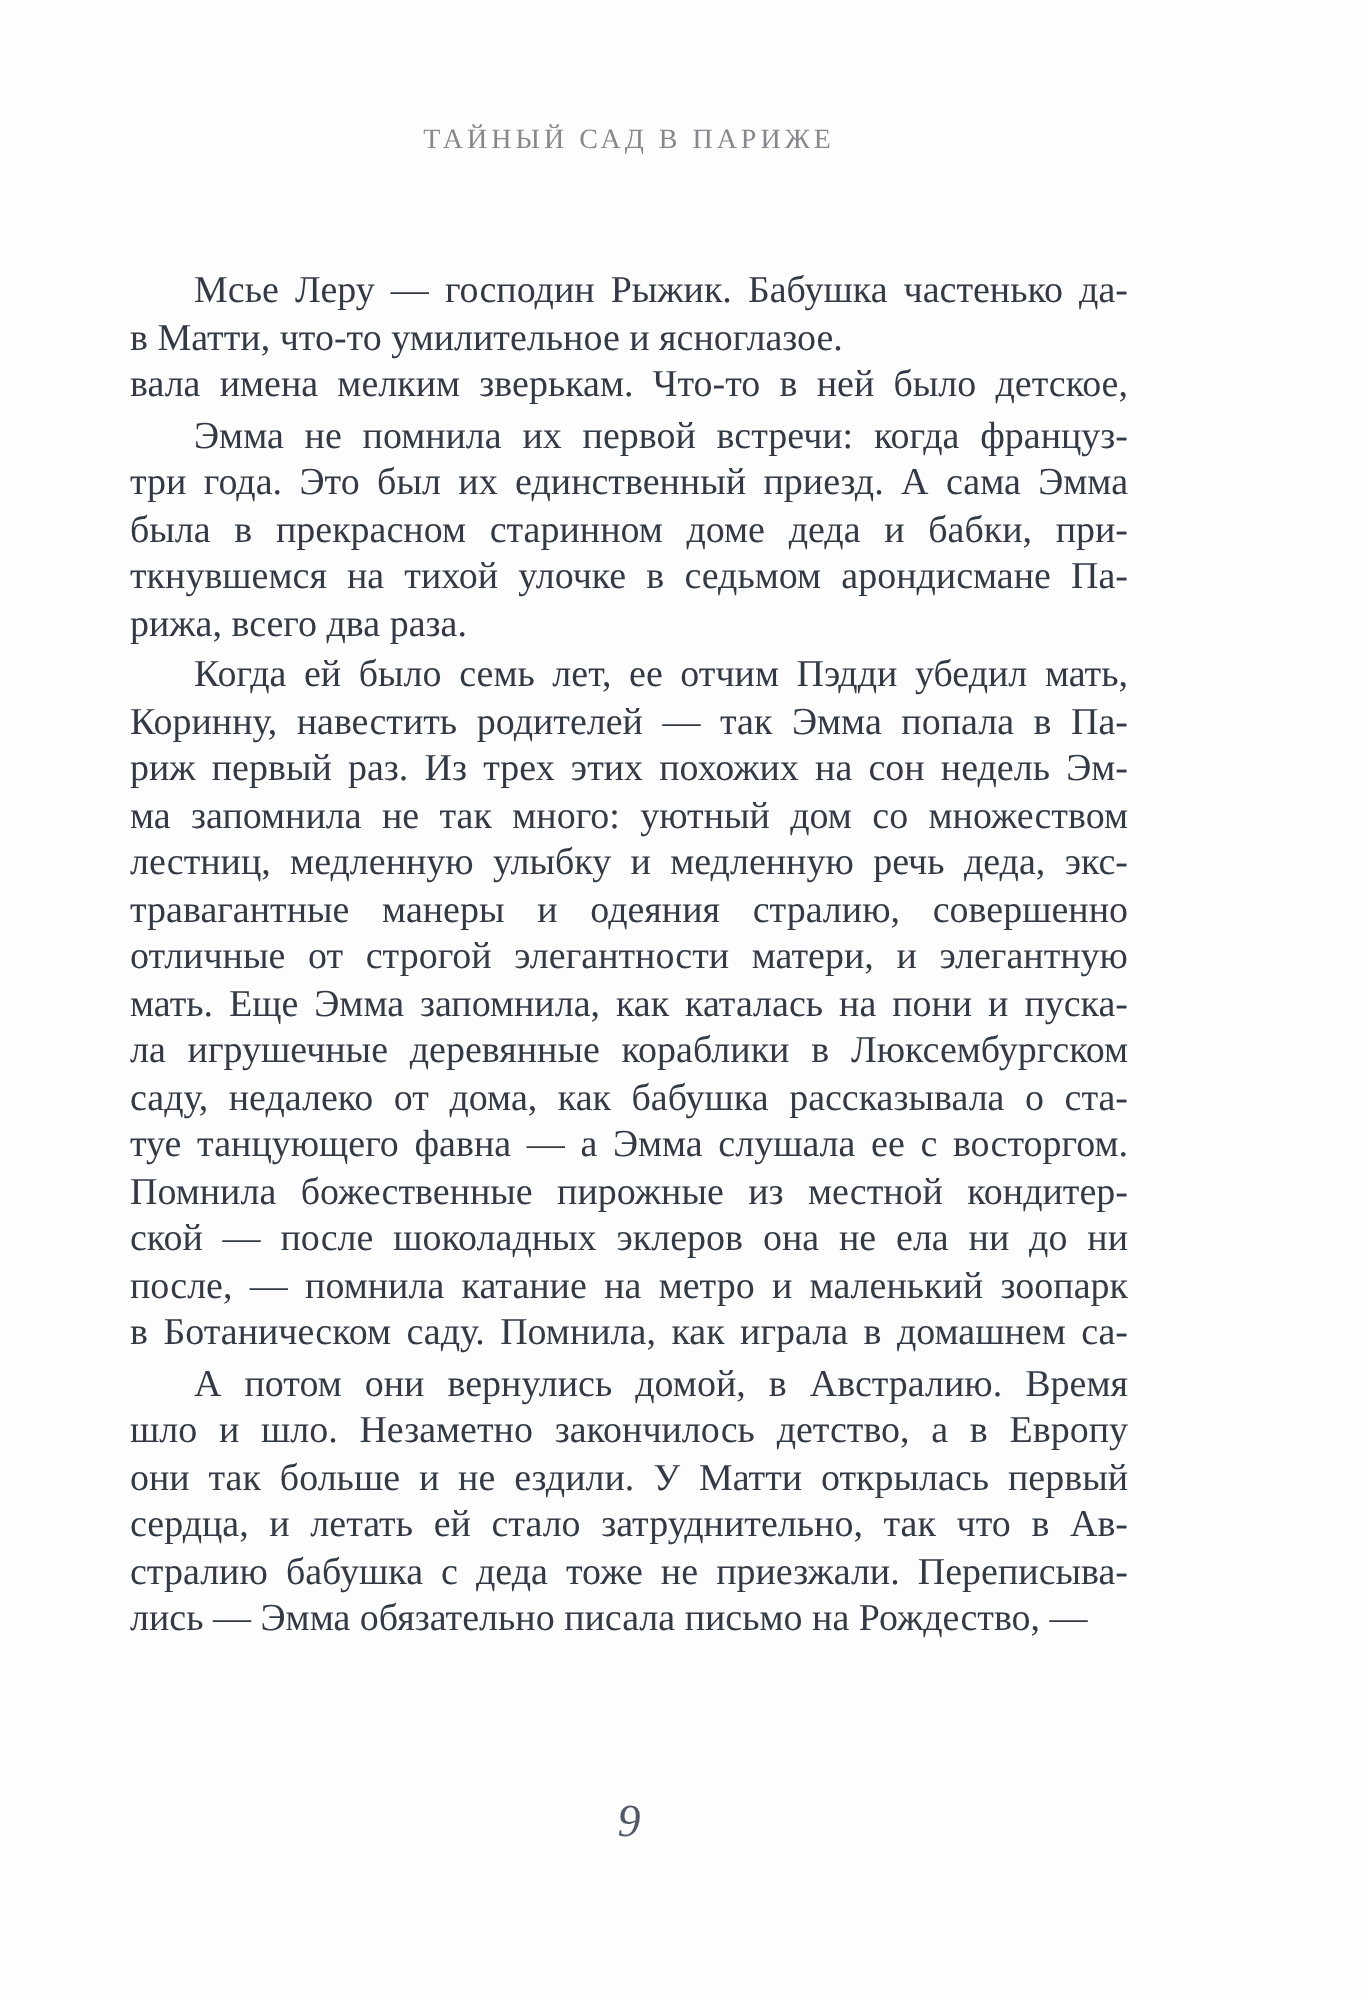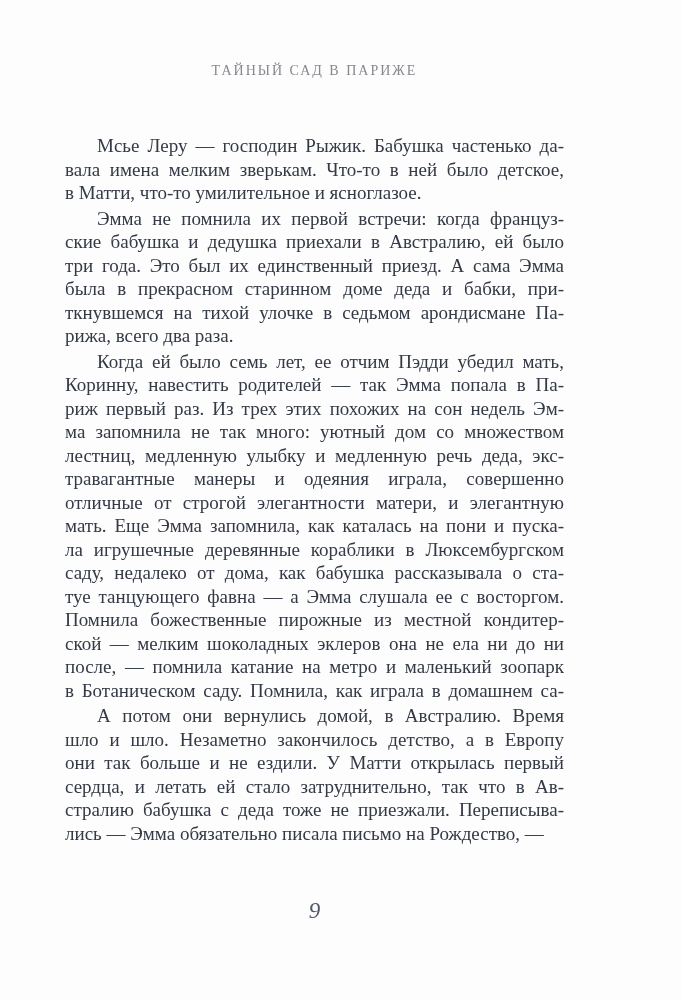--- a/index.html
+++ b/index.html
@@ -66,45 +66,44 @@
 </style>
 </head>
 <body>
 
 <div class="page">
   <div class="running-header">ТАЙНЫЙ САД В ПАРИЖЕ</div>
 
   <div class="text-block" id="text-block">
       <div class="paragraph">
         <div class="line first">Мсье Леру — господин Рыжик. Бабушка частенько да-</div>
+        <div class="line para-last">в Матти, что-то умилительное и ясноглазое.</div>
         <div class="line">вала имена мелким зверькам. Что-то в ней было детское,</div>
-        <div class="line para-last">в Матти, что-то умилительное и ясноглазое.</div>
       </div>
       <div class="paragraph">
         <div class="line first">Эмма не помнила их первой встречи: когда француз-</div>
-        <div class="line">ские бабушка и дедушка приехали в Австралию, ей было</div>
         <div class="line">три года. Это был их единственный приезд. А сама Эмма</div>
         <div class="line">была в прекрасном старинном доме деда и бабки, при-</div>
         <div class="line">ткнувшемся на тихой улочке в седьмом арондисмане Па-</div>
         <div class="line para-last">рижа, всего два раза.</div>
       </div>
       <div class="paragraph">
         <div class="line first">Когда ей было семь лет, ее отчим Пэдди убедил мать,</div>
         <div class="line">Коринну, навестить родителей — так Эмма попала в Па-</div>
         <div class="line">риж первый раз. Из трех этих похожих на сон недель Эм-</div>
         <div class="line">ма запомнила не так много: уютный дом со множеством</div>
         <div class="line">лестниц, медленную улыбку и медленную речь деда, экс-</div>
-        <div class="line">травагантные манеры и одеяния играла, совершенно</div>
+        <div class="line">травагантные манеры и одеяния стралию, совершенно</div>
         <div class="line">отличные от строгой элегантности матери, и элегантную</div>
         <div class="line">мать. Еще Эмма запомнила, как каталась на пони и пуска-</div>
         <div class="line">ла игрушечные деревянные кораблики в Люксембургском</div>
         <div class="line">саду, недалеко от дома, как бабушка рассказывала о ста-</div>
         <div class="line">туе танцующего фавна — а Эмма слушала ее с восторгом.</div>
         <div class="line">Помнила божественные пирожные из местной кондитер-</div>
-        <div class="line">ской — мелким шоколадных эклеров она не ела ни до ни</div>
+        <div class="line">ской — после шоколадных эклеров она не ела ни до ни</div>
         <div class="line">после, — помнила катание на метро и маленький зоопарк</div>
         <div class="line">в Ботаническом саду. Помнила, как играла в домашнем са-</div>
       </div>
       <div class="paragraph">
         <div class="line first">А потом они вернулись домой, в Австралию. Время</div>
         <div class="line">шло и шло. Незаметно закончилось детство, а в Европу</div>
         <div class="line">они так больше и не ездили. У Матти открылась первый</div>
         <div class="line">сердца, и летать ей стало затруднительно, так что в Ав-</div>
         <div class="line">стралию бабушка с деда тоже не приезжали. Переписыва-</div>
         <div class="line para-last">лись — Эмма обязательно писала письмо на Рождество, —</div>

